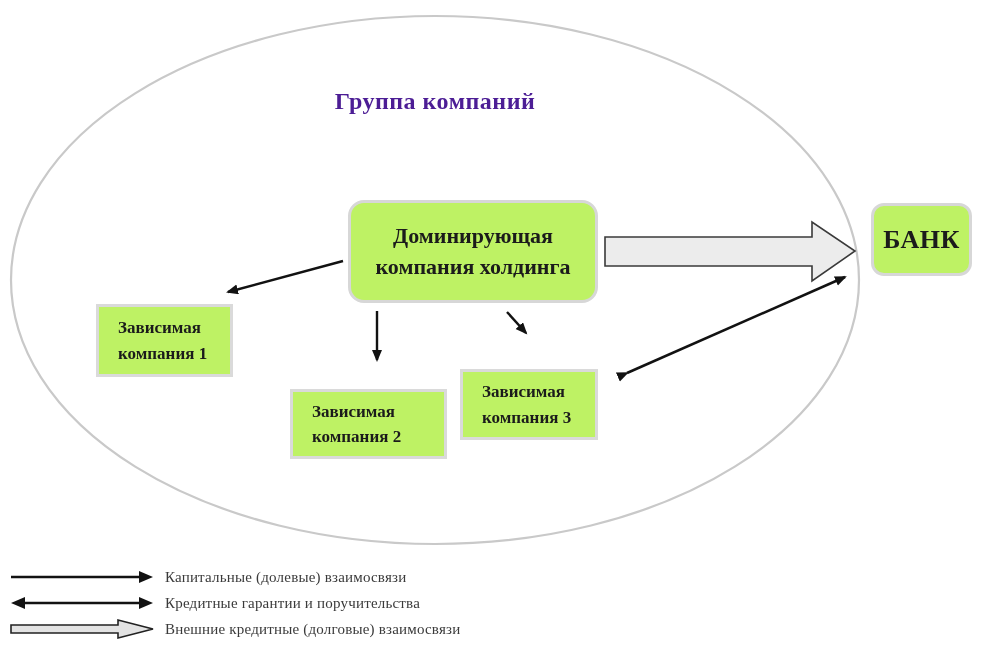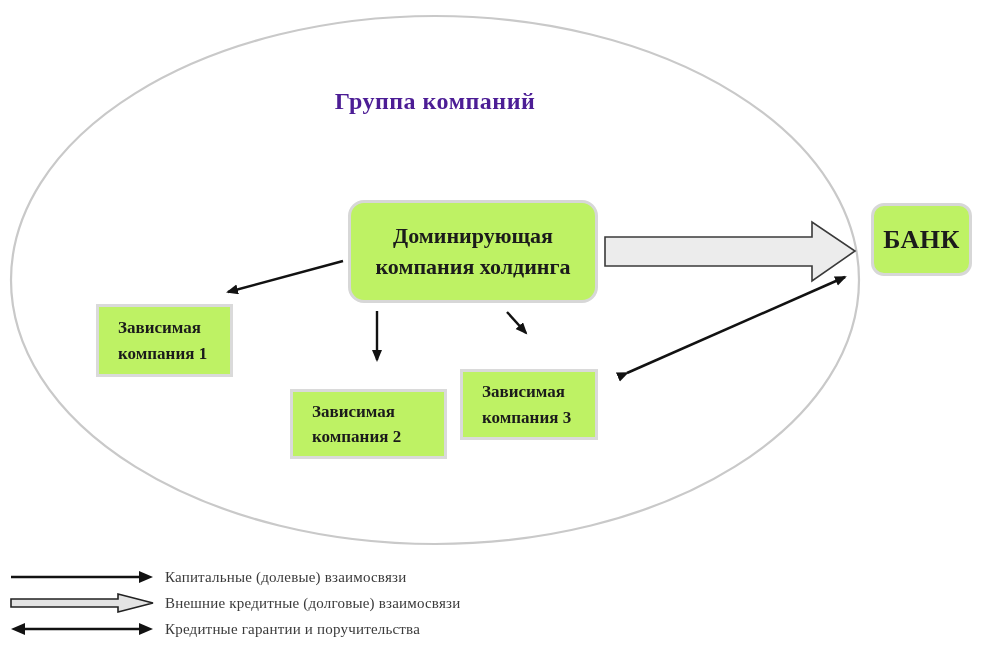--- a/index.html
+++ b/index.html
@@ -156,33 +156,33 @@
         <svg width="150" height="18" viewBox="0 0 150 18">
           <line x1="3" y1="9" x2="132" y2="9" stroke="#121212" stroke-width="2.4"></line>
           <path d="M131,3 L145,9 L131,15 z" fill="#121212"></path>
         </svg>
       </span>
       <span class="legend-label">Капитальные (долевые) взаимосвязи</span>
     </div>
 
     <div class="legend-row">
       <span class="legend-icon">
-        <svg width="150" height="24" viewBox="0 0 150 24">
-          <polygon points="3,8 110,8 110,3 145,12 110,21 110,16 3,16" fill="#e3e3e3" stroke="#222222" stroke-width="1.6"></polygon>
-        </svg>
-      </span>
-      <span class="legend-label">Внешние кредитные (долговые) взаимосвязи</span>
-    </div>
-
-    <div class="legend-row">
-      <span class="legend-icon">
         <svg width="150" height="18" viewBox="0 0 150 18">
           <line x1="16" y1="9" x2="132" y2="9" stroke="#121212" stroke-width="2.4"></line>
           <path d="M17,3 L3,9 L17,15 z" fill="#121212"></path>
           <path d="M131,3 L145,9 L131,15 z" fill="#121212"></path>
         </svg>
       </span>
       <span class="legend-label">Кредитные гарантии и поручительства</span>
     </div>
 
+    <div class="legend-row">
+      <span class="legend-icon">
+        <svg width="150" height="24" viewBox="0 0 150 24">
+          <polygon points="3,8 110,8 110,3 145,12 110,21 110,16 3,16" fill="#e3e3e3" stroke="#222222" stroke-width="1.6"></polygon>
+        </svg>
+      </span>
+      <span class="legend-label">Внешние кредитные (долговые) взаимосвязи</span>
+    </div>
+
   </div>
 
 </div>
 
 </body></html>

